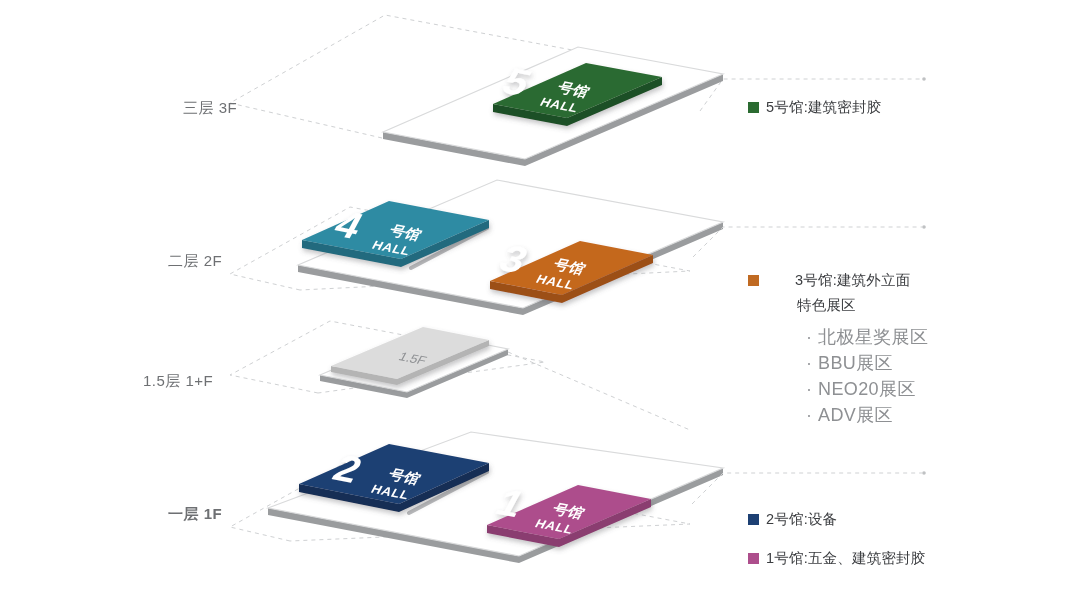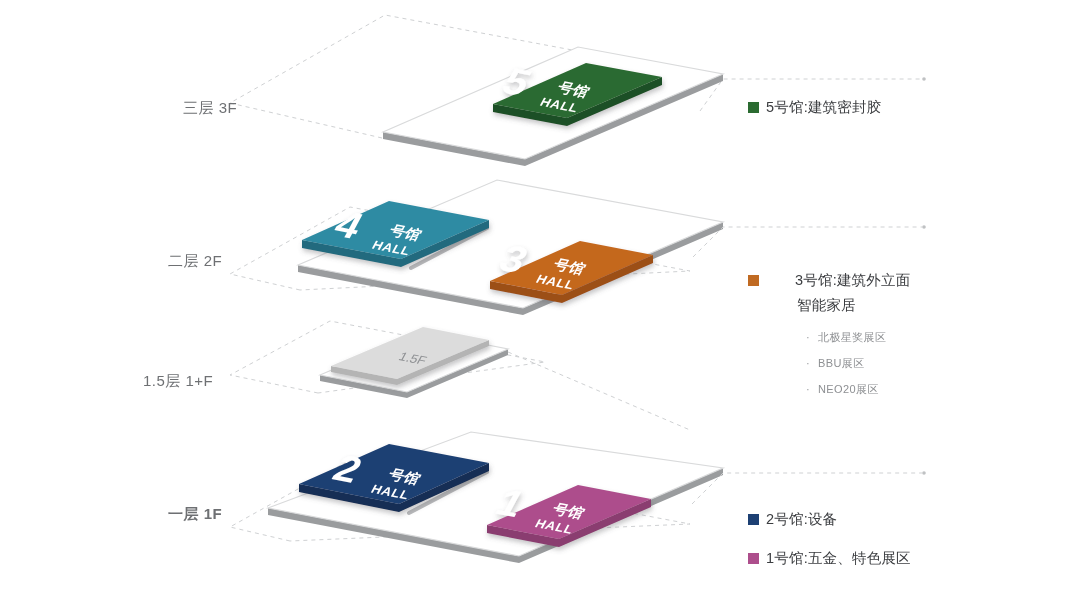--- a/index.html
+++ b/index.html
@@ -61,21 +61,21 @@
     font-size: 14.5px;
     color: #3b3d40;
     line-height: 19px;
     margin: 6px 0 0 49px;
     letter-spacing: 0.2px;
   }
   .sub-list {
     margin: 9px 0 0 58px;
   }
   .sub-item {
-    font-size: 11px;
+    font-size: 18px;
     color: #8e9093;
     line-height: 26px;
     letter-spacing: 0.4px;
   }
   .sub-item .dot {
     display: inline-block;
     width: 12px;
     color: #9a9c9f;
   }
   .plate-text {
@@ -209,38 +209,41 @@
       <span class="swatch" style="background:#2b6b31;"></span>
       <span class="legend-text">5号馆:建筑密封胶</span>
     </div>
   </div>
 
   <div class="legend-group" style="left:748px; top:251px;">
     <div class="legend-row" style="margin-top:20px;gap:29px;">
       <span class="swatch" style="background:#c06a22;"></span>
       <span class="legend-text">3号馆:建筑外立面</span>
     </div>
-    <div class="legend-sub-title">智能家居</div>
+    <div class="legend-sub-title">特色展区</div>
     <div class="sub-list">
       <div class="sub-item">
         <span class="dot">·</span><span>北极星奖展区</span>
       </div>
       <div class="sub-item">
         <span class="dot">·</span><span>BBU展区</span>
       </div>
       <div class="sub-item">
         <span class="dot">·</span><span>NEO20展区</span>
+      </div>
+      <div class="sub-item">
+        <span class="dot">·</span><span>ADV展区</span>
       </div>
     </div>
   </div>
 
   <div class="legend-group" style="left:748px; top:510px;">
     <div class="legend-row">
       <span class="swatch" style="background:#1d4073;"></span>
       <span class="legend-text">2号馆:设备</span>
     </div>
     <div class="legend-row" style="margin-top:20px;">
       <span class="swatch" style="background:#ad4e8c;"></span>
-      <span class="legend-text">1号馆:五金、特色展区</span>
+      <span class="legend-text">1号馆:五金、建筑密封胶</span>
     </div>
   </div>
 
 </div>
 
 </body></html>

